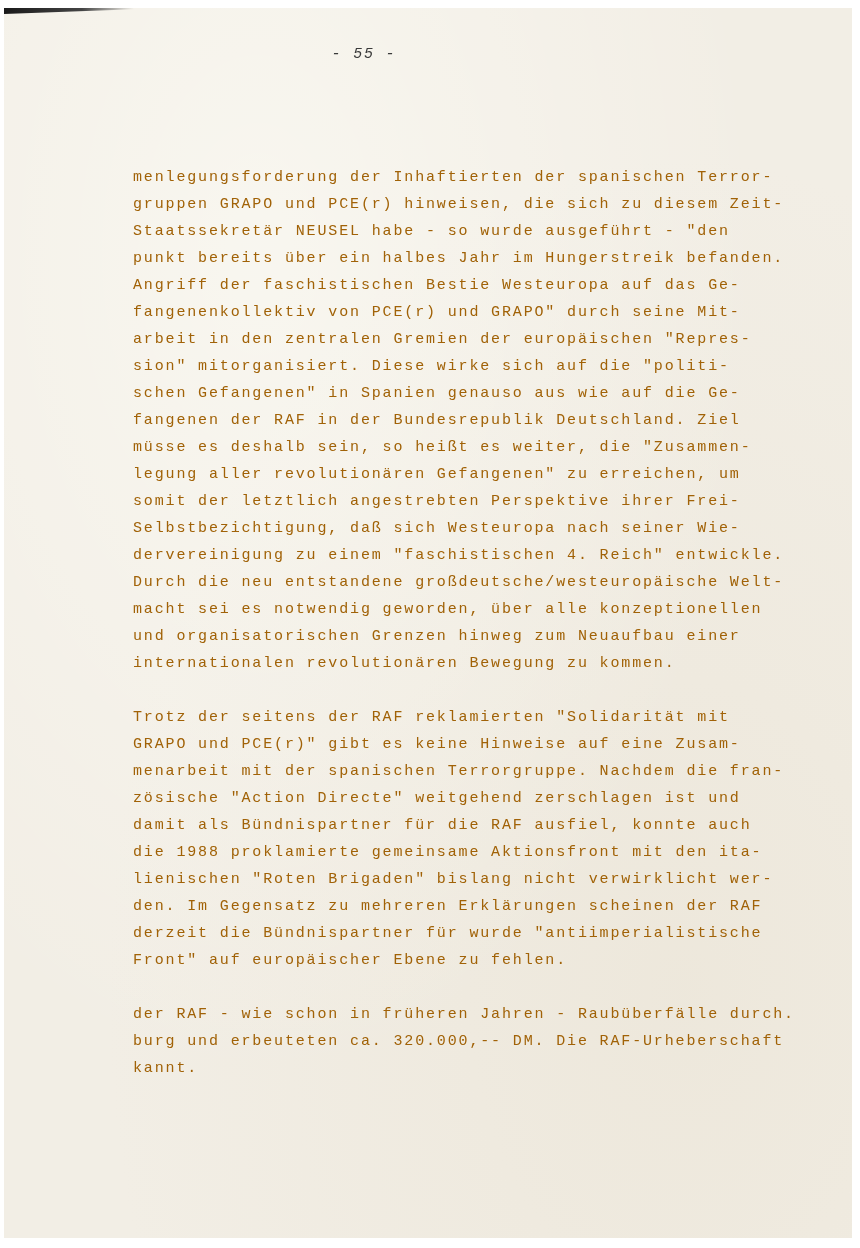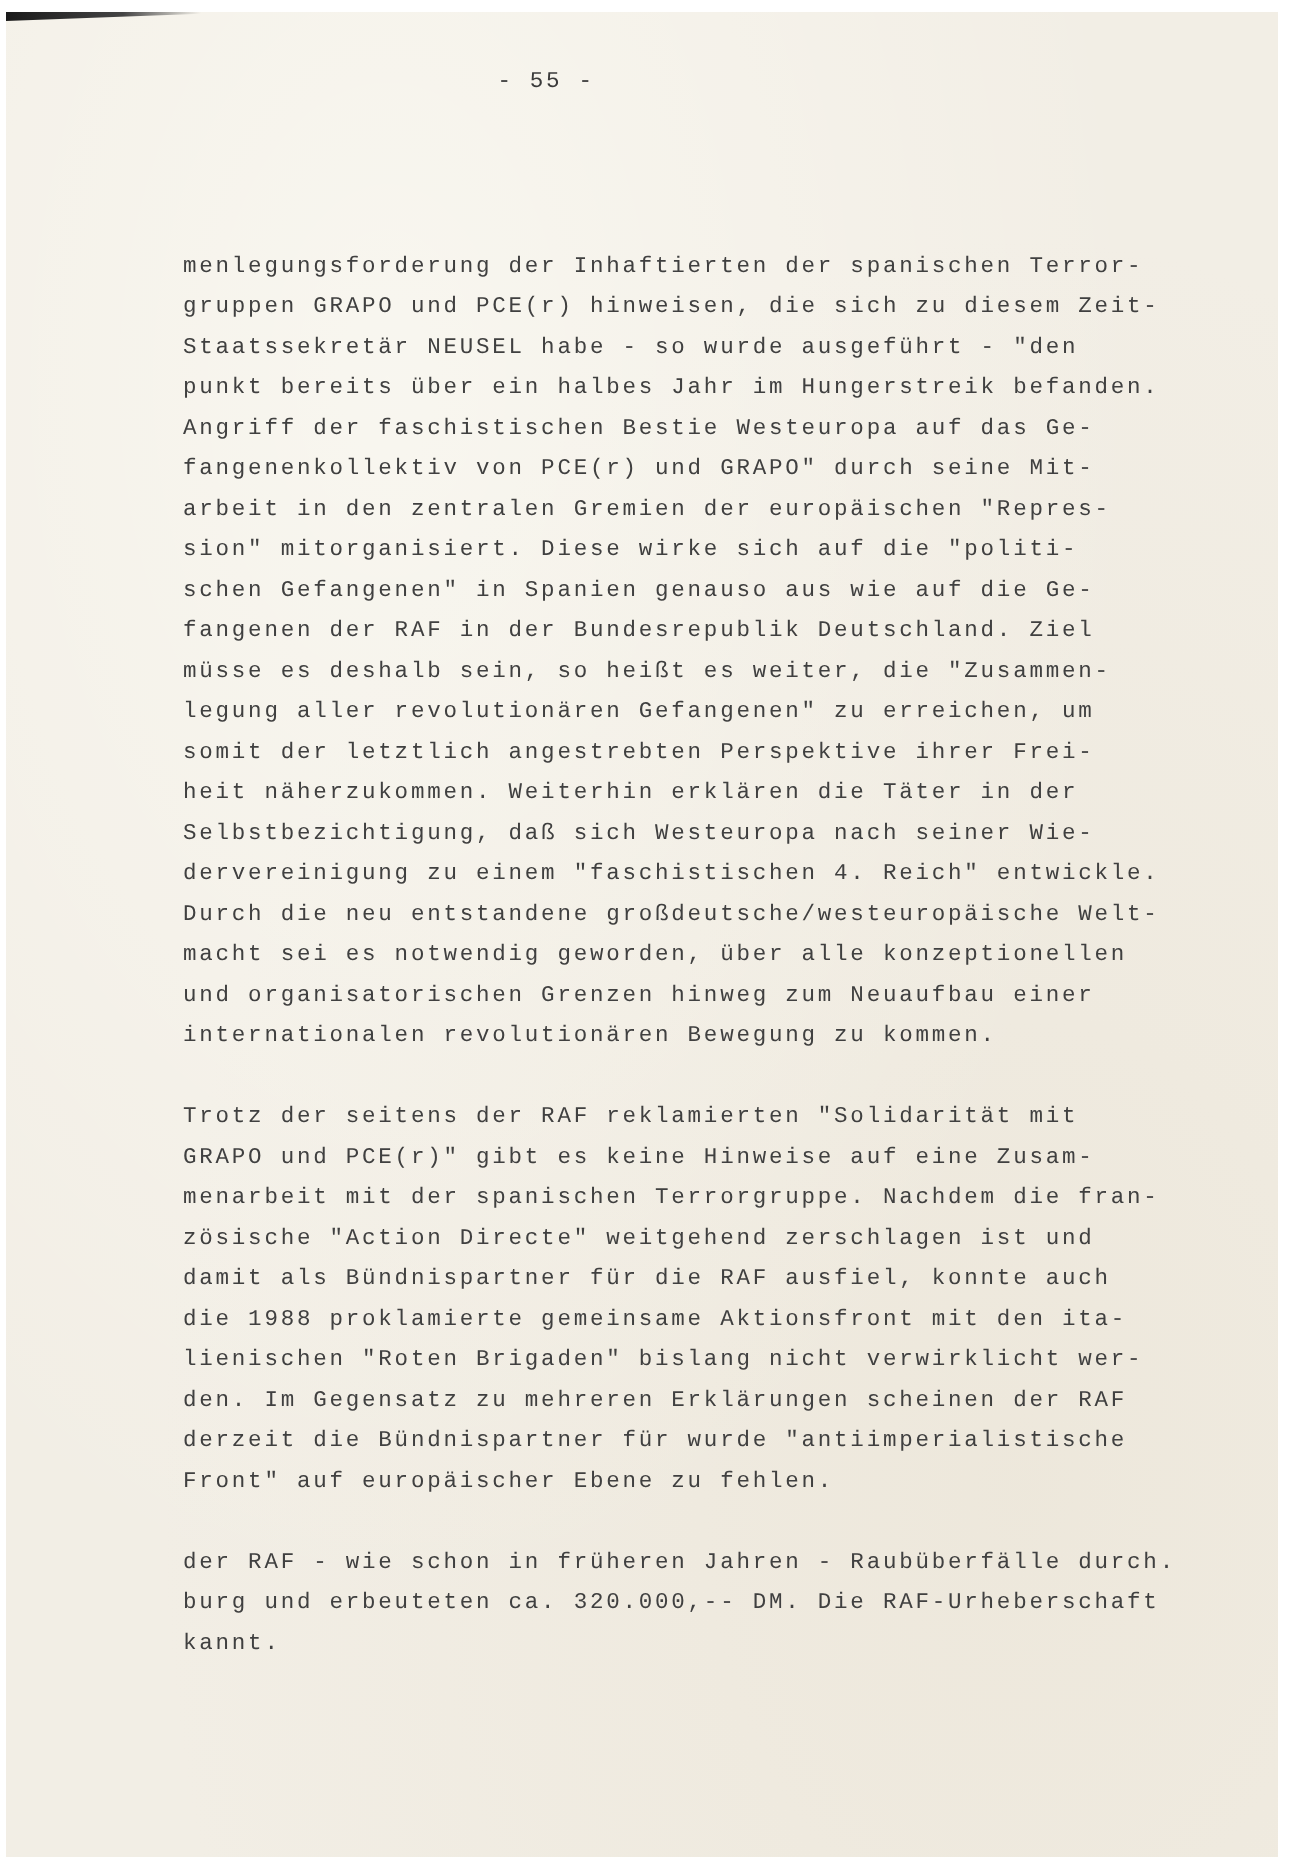--- a/index.html
+++ b/index.html
@@ -17,24 +17,25 @@
   .page-edge-top {
     position: absolute; left: 4px; top: 8px; width: 130px; height: 6px;
     background: linear-gradient(to right, #1a1a1a, #444 60%, rgba(0,0,0,0));
     clip-path: polygon(0 0, 100% 0, 100% 20%, 0 100%);
   }
   .page-number {
     position: absolute; top: 46px; left: 0; width: 728px;
     text-align: center;
     font-size: 15px; color: #3a3a3a; letter-spacing: 1.8px;
     padding-left: 0;
+    font-style: italic;
   }
   .body-text {
-    position: absolute; left: 122px; top: 164px; width: 700px;
-    font-size: 15px; color: #404040;
+    position: absolute; left: 133px; top: 164px; width: 700px;
+    font-size: 15px; color: #a16207;
     letter-spacing: 1.85px; line-height: 27px;
   }
   .para { margin: 0 0 27px 0; }
   .line { display: block; white-space: pre; height: 27px; }
 </style>
 </head>
 <body>
 
 <div class="page"></div>
 <div class="page-edge-top"></div>
@@ -49,21 +50,20 @@
     <span class="line">punkt bereits über ein halbes Jahr im Hungerstreik befanden.</span>
     <span class="line">Angriff der faschistischen Bestie Westeuropa auf das Ge-</span>
     <span class="line">fangenenkollektiv von PCE(r) und GRAPO" durch seine Mit-</span>
     <span class="line">arbeit in den zentralen Gremien der europäischen "Repres-</span>
     <span class="line">sion" mitorganisiert. Diese wirke sich auf die "politi-</span>
     <span class="line">schen Gefangenen" in Spanien genauso aus wie auf die Ge-</span>
     <span class="line">fangenen der RAF in der Bundesrepublik Deutschland. Ziel</span>
     <span class="line">müsse es deshalb sein, so heißt es weiter, die "Zusammen-</span>
     <span class="line">legung aller revolutionären Gefangenen" zu erreichen, um</span>
     <span class="line">somit der letztlich angestrebten Perspektive ihrer Frei-</span>
-    <span class="line">heit näherzukommen. Weiterhin erklären die Täter in der</span>
     <span class="line">Selbstbezichtigung, daß sich Westeuropa nach seiner Wie-</span>
     <span class="line">dervereinigung zu einem "faschistischen 4. Reich" entwickle.</span>
     <span class="line">Durch die neu entstandene großdeutsche/westeuropäische Welt-</span>
     <span class="line">macht sei es notwendig geworden, über alle konzeptionellen</span>
     <span class="line">und organisatorischen Grenzen hinweg zum Neuaufbau einer</span>
     <span class="line">internationalen revolutionären Bewegung zu kommen.</span>
   </div>
   <div class="para">
     <span class="line">Trotz der seitens der RAF reklamierten "Solidarität mit</span>
     <span class="line">GRAPO und PCE(r)" gibt es keine Hinweise auf eine Zusam-</span>

